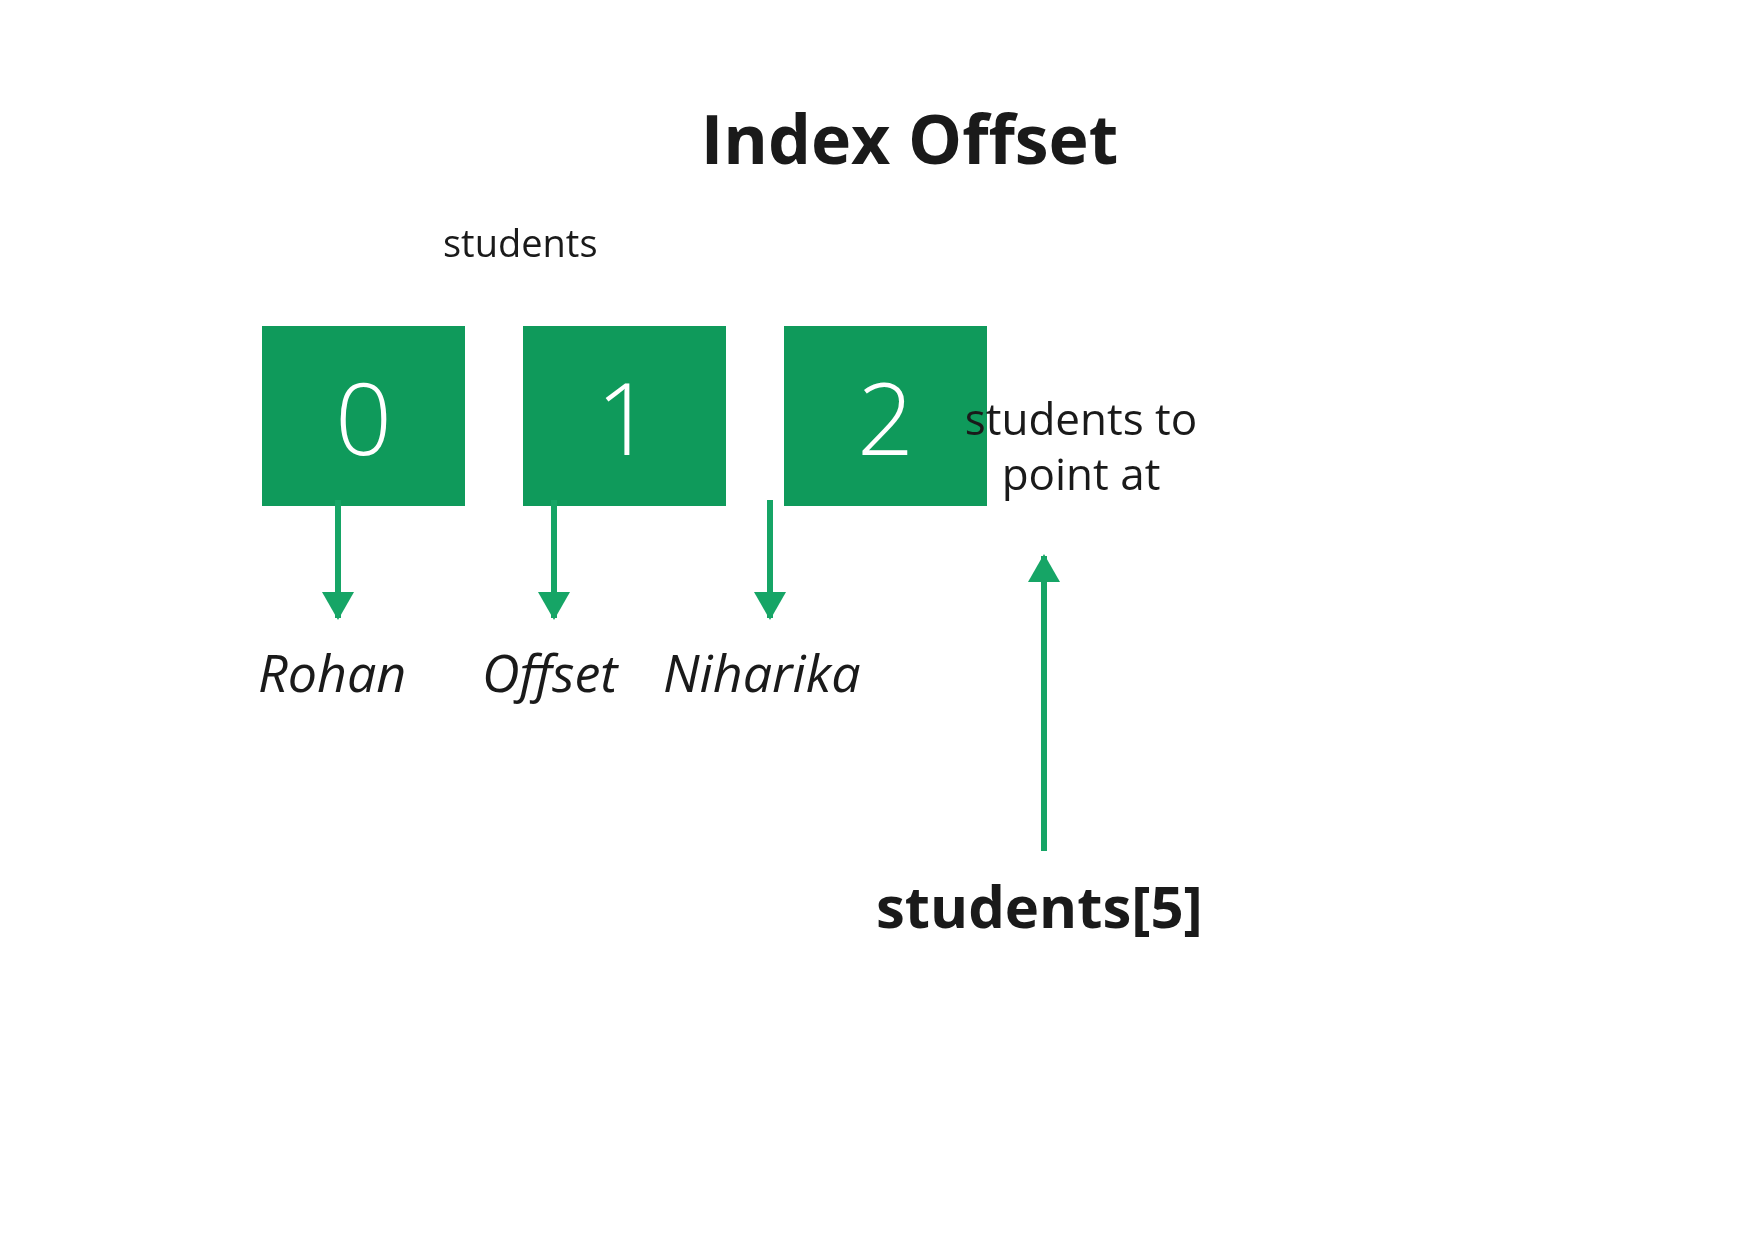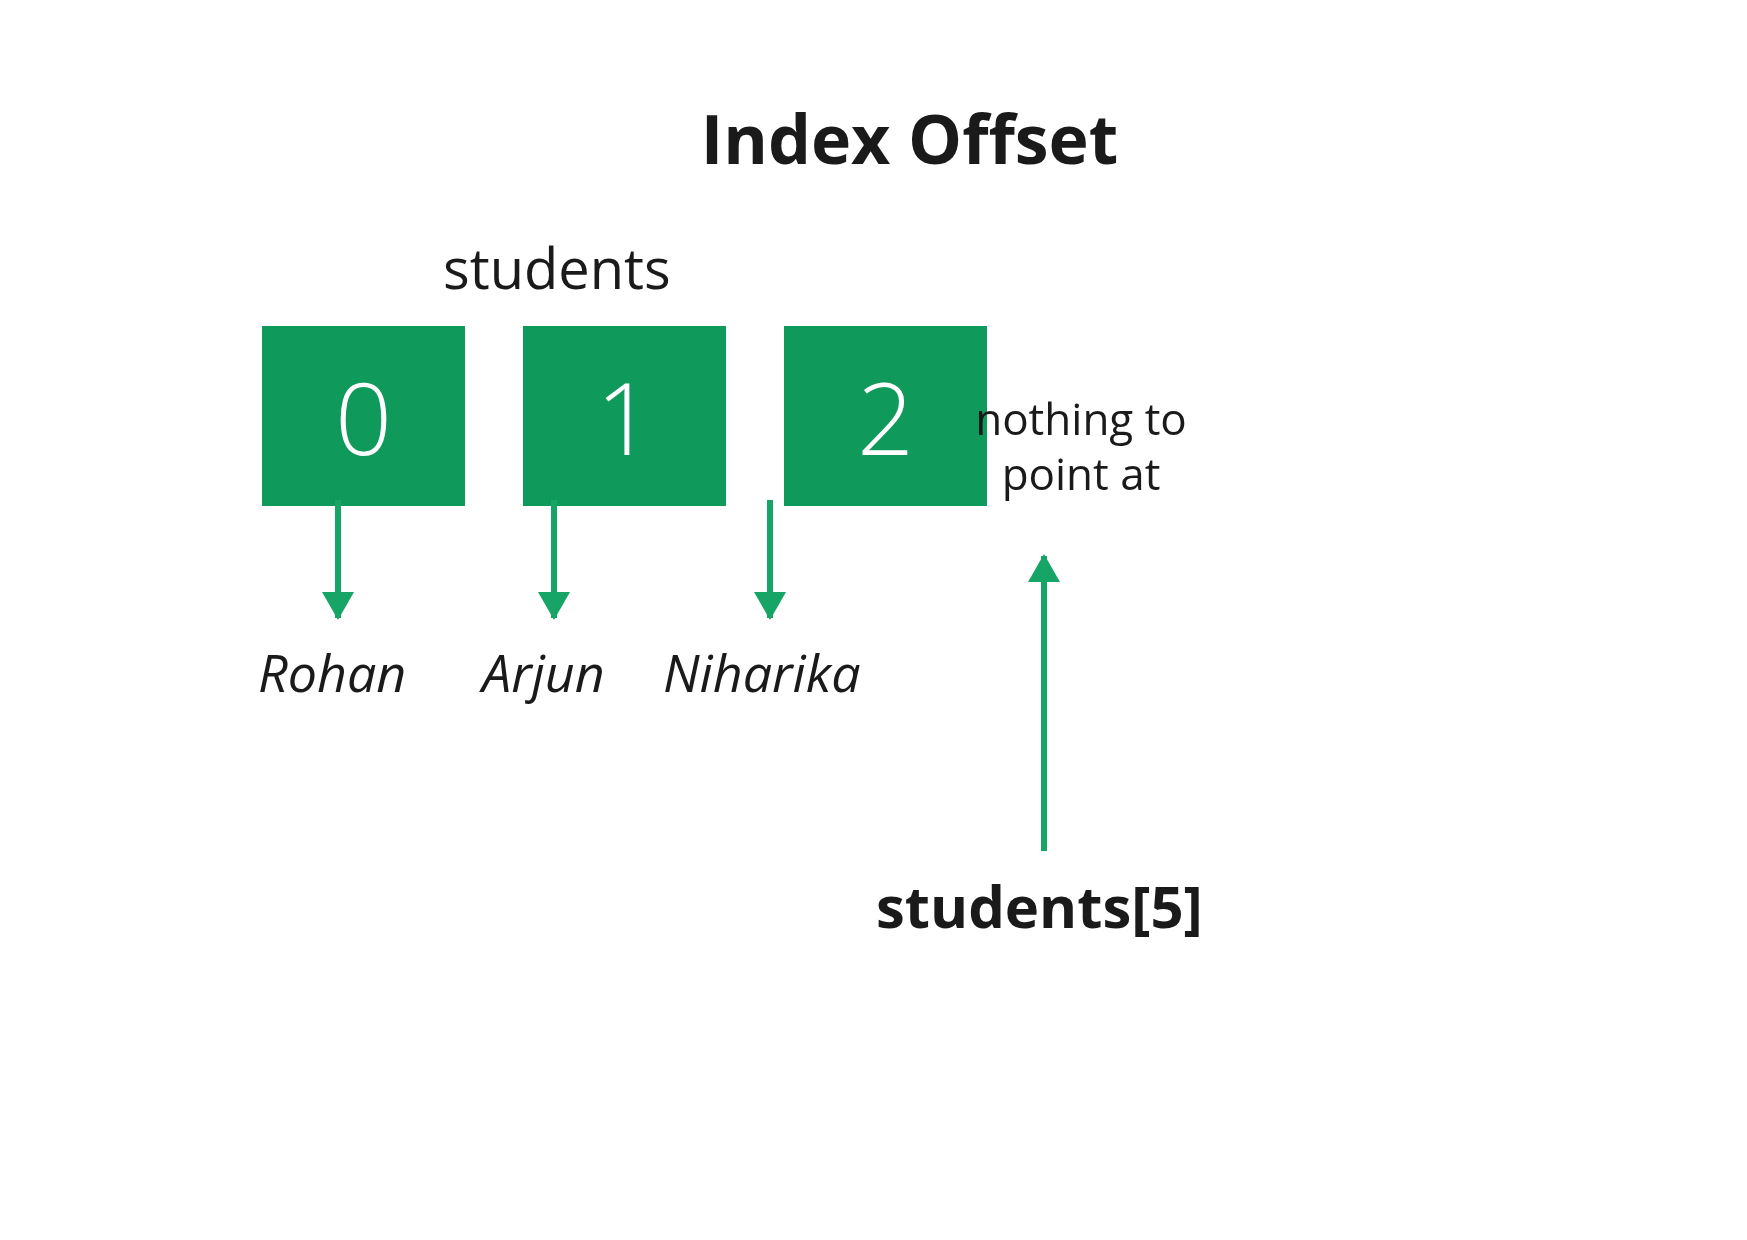--- a/index.html
+++ b/index.html
@@ -19,23 +19,23 @@
       top: 55px;
       left: 0;
       width: 100%;
       text-align: center;
       font-size: 68px;
       font-weight: 700;
       color: #1a1a1a;
     }
     .array-label {
       position: absolute;
-      top: 193px;
+      top: 180px;
       left: 407px;
-      font-size: 56px;
+      font-size: 38px;
       font-weight: 400;
       color: #1a1a1a;
     }
     .array-container {
       position: absolute;
       top: 278px;
       left: 214px;
       display: flex;
     }
     .cell {
@@ -141,20 +141,20 @@
   <div class="cell">1</div>
   <div class="divider"></div>
   <div class="cell">2</div>
 </div>
 
 <div class="arrow-down arrow-0"></div>
 <div class="arrow-down arrow-1"></div>
 <div class="arrow-down arrow-2"></div>
 
 <div class="value-label val-0">Rohan</div>
-<div class="value-label val-1">Arjun</div>
+<div class="value-label val-1">Offset</div>
 <div class="value-label val-2">Niharika</div>
 
-<div class="nothing-label">nothing to point at</div>
+<div class="nothing-label">students to point at</div>
 
 <div class="arrow-up"></div>
 
 <div class="oob-label">students[5]</div>
 
 </body></html>

